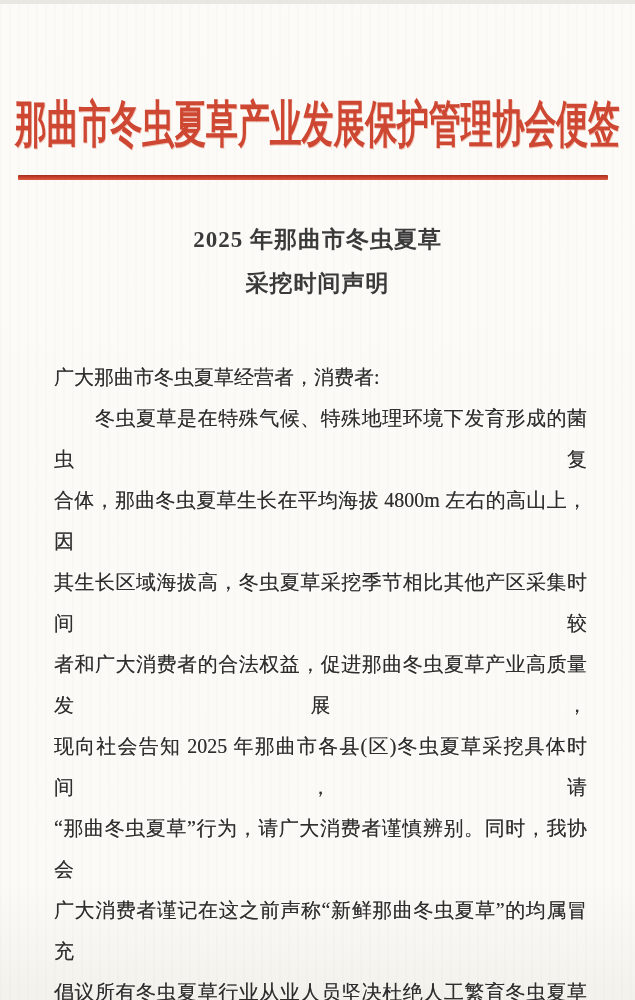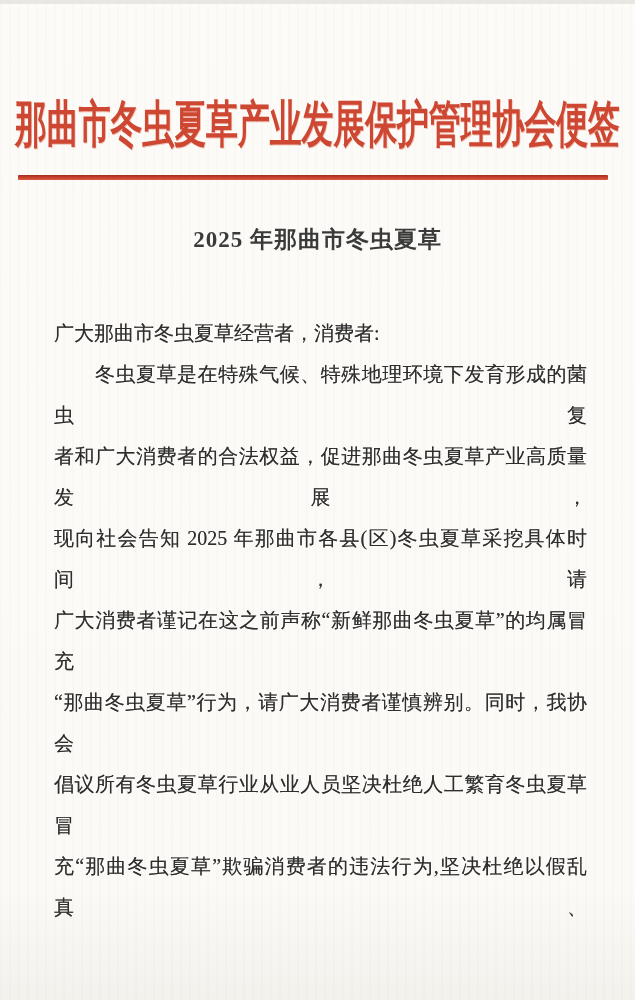--- a/index.html
+++ b/index.html
@@ -64,27 +64,30 @@
 
   <header>
     <div class="lh-cn-wrap">
       <span class="lh-cn" style="transform-origin: left center; transform: scaleX(0.6368);">那曲市冬虫夏草产业发展保护管理协会便签</span>
     </div>
     <div class="rule"></div>
   </header>
 
   <h1 class="doc-title">
     <div>2025 年那曲市冬虫夏草</div>
+    <div>采挖时间声明</div>
   </h1>
 
   <main class="body-text">
 
   <p class="line">广大那曲市冬虫夏草经营者，消费者:</p>
       <p class="line indent fill">冬虫夏草是在特殊气候、特殊地理环境下发育形成的菌虫复</p>
+      <p class="line fill">合体，那曲冬虫夏草生长在平均海拔 4800m 左右的高山上，因</p>
+      <p class="line fill">其生长区域海拔高，冬虫夏草采挖季节相比其他产区采集时间较</p>
       <p class="line fill">者和广大消费者的合法权益，促进那曲冬虫夏草产业高质量发展，</p>
       <p class="line fill">现向社会告知 2025 年那曲市各县(区)冬虫夏草采挖具体时间，请</p>
+      <p class="line fill">“那曲冬虫夏草”行为，请广大消费者谨慎辨别。同时，我协会</p>
       <p class="line fill">广大消费者谨记在这之前声称“新鲜那曲冬虫夏草”的均属冒充</p>
-      <p class="line fill">“那曲冬虫夏草”行为，请广大消费者谨慎辨别。同时，我协会</p>
       <p class="line fill">倡议所有冬虫夏草行业从业人员坚决杜绝人工繁育冬虫夏草冒</p>
       <p class="line fill">充“那曲冬虫夏草”欺骗消费者的违法行为,坚决杜绝以假乱真、</p>
     </main>
 
 </div>
 
 </body></html>

